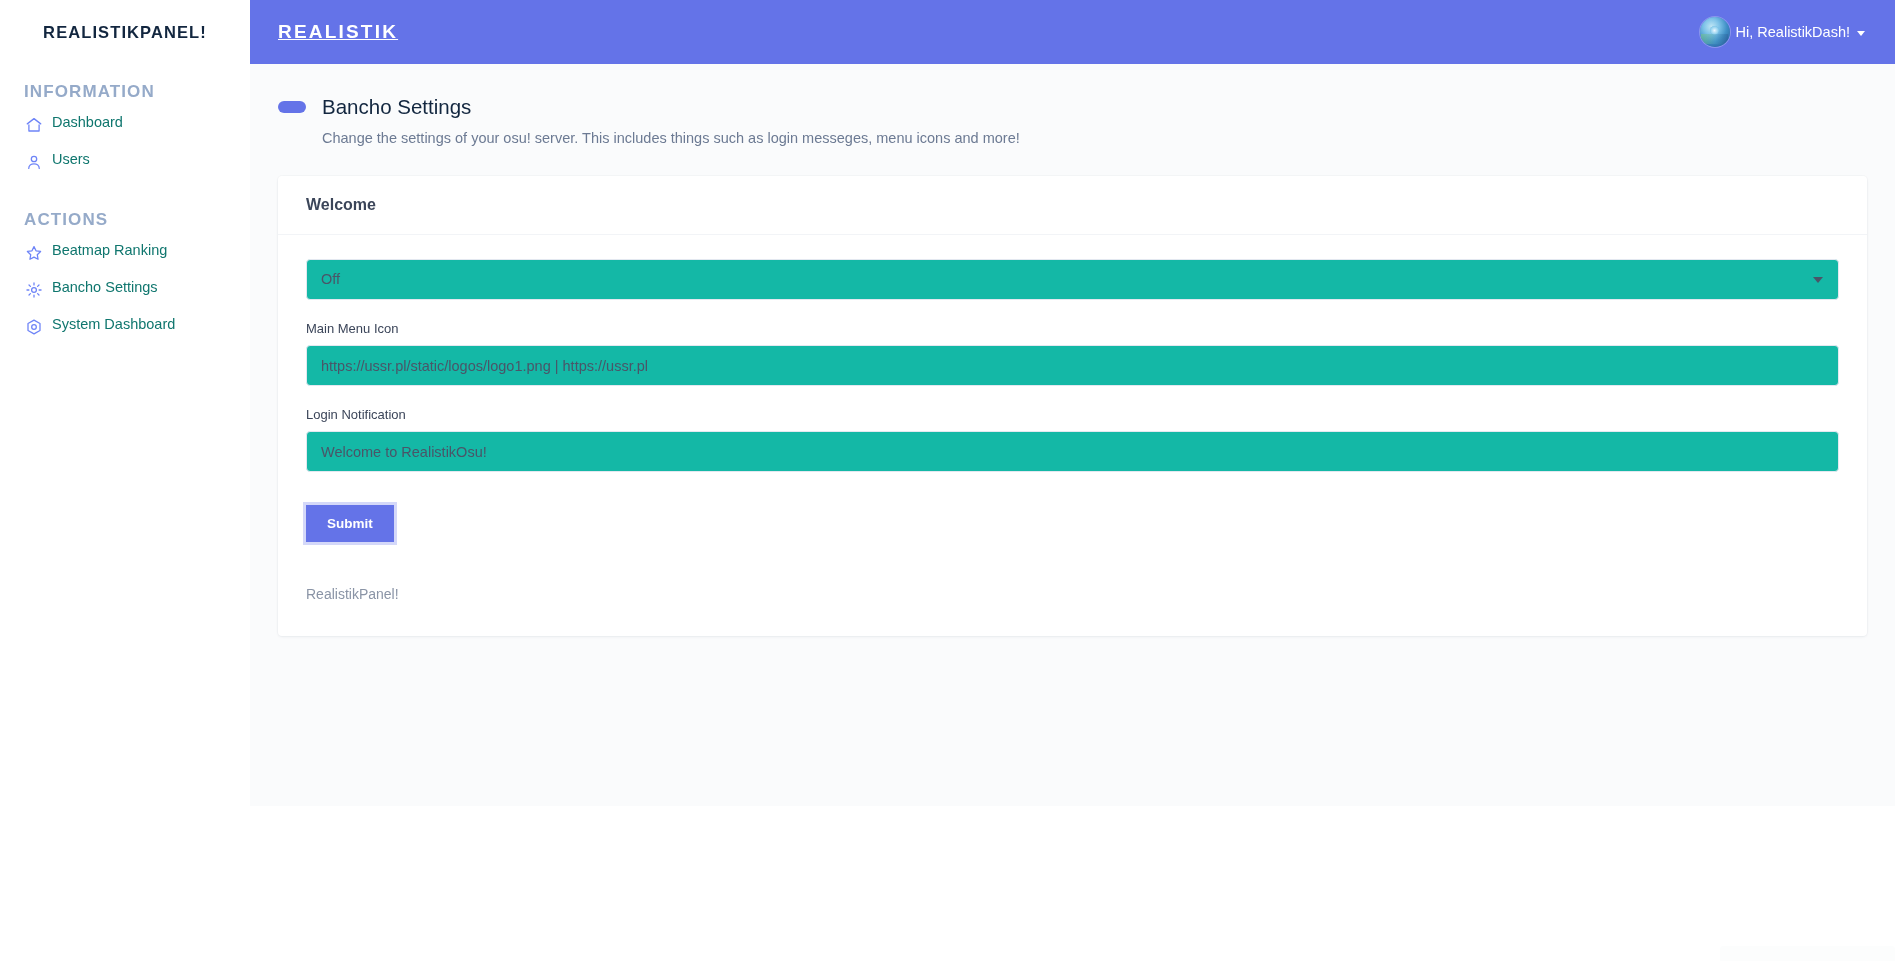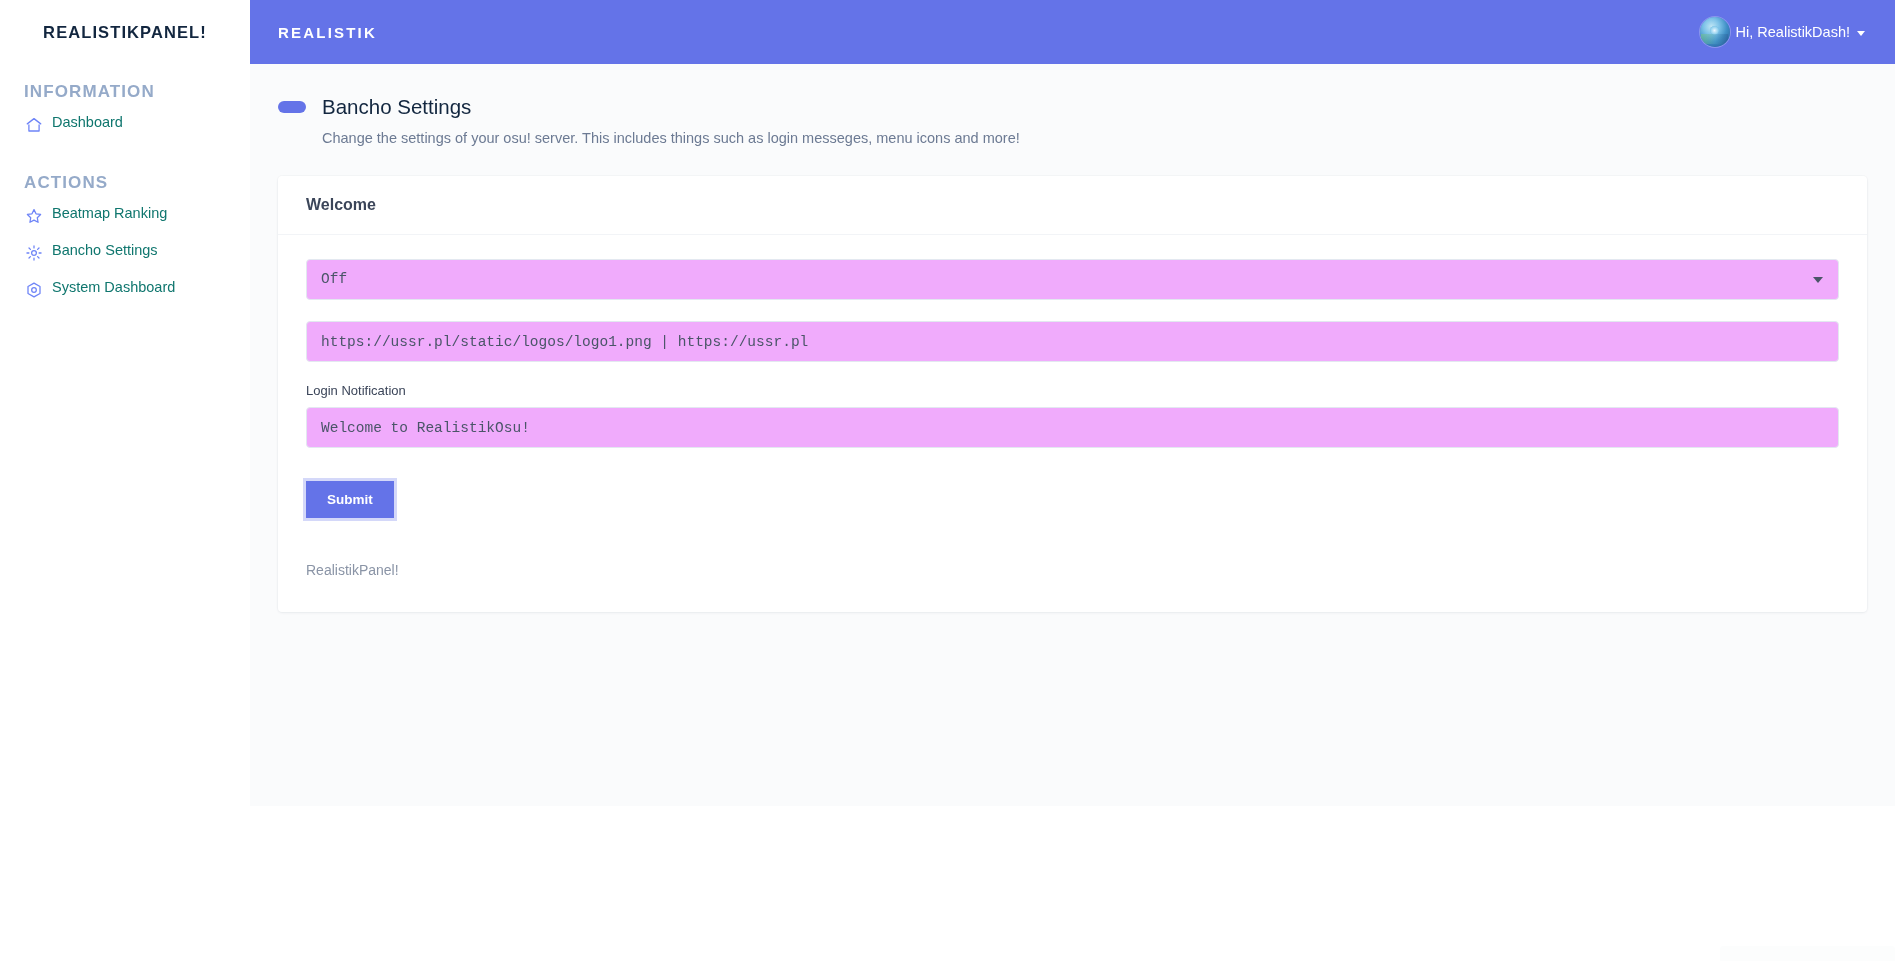--- a/index.html
+++ b/index.html
@@ -70,23 +70,24 @@
     height: 64px;
     background: #6473e8;
     display: flex;
     align-items: center;
     justify-content: space-between;
     padding: 0 28px 0 28px;
     z-index: 4;
   }
   .topbar-brand {
     color: #ffffff;
-    font-size: 15px;
+    font-size: 19px;
     font-weight: 700;
     letter-spacing: 2.2px;
+    text-decoration: underline;
   }
   .user-menu {
     display: flex;
     align-items: center;
     gap: 6px;
     cursor: pointer;
     padding-right: 2px;
   }
   .avatar {
     width: 30px; height: 30px;
@@ -190,22 +191,22 @@
     font-size: 13px;
     color: #3b4559;
     margin-bottom: 9px;
     font-weight: 400;
   }
   .ctrl {
     width: 100%;
     height: 41px;
     border: 1px solid #e3e8f0;
     border-radius: 4px;
-    background: #f0abfc;
-    font-family: Liberation Mono, monospace;
+    background: #14b8a6;
+    font-family: Liberation Sans, sans-serif;
     font-size: 14.5px;
     color: #4a5568;
     padding: 0 14px;
     line-height: 39px;
     display: block;
     outline: none;
   }
   .select-wrap { position: relative; }
   select.ctrl {
     appearance: none;
@@ -268,20 +269,29 @@
     <a class="nav-item">
       <span class="ic">
         <svg width="18" height="18" viewBox="0 0 24 24" fill="none" stroke="#6e84f7" stroke-width="1.7" stroke-linecap="round" stroke-linejoin="round">
           <path d="M3 10.5 12 3.5l9 7"></path>
           <path d="M5.2 11.8V20h13.6v-8.2"></path>
         </svg>
       </span>
       <span class="nav-label">Dashboard</span>
     </a>
 
+    <a class="nav-item">
+      <span class="ic">
+        <svg width="18" height="18" viewBox="0 0 24 24" fill="none" stroke="#6e84f7" stroke-width="1.7" stroke-linecap="round" stroke-linejoin="round">
+          <circle cx="12" cy="8" r="3.6"></circle>
+          <path d="M5 20.5c0-3.6 3.1-6 7-6s7 2.4 7 6"></path>
+        </svg>
+      </span>
+      <span class="nav-label">Users</span>
+    </a>
 
     <div class="nav-heading second">ACTIONS</div>
 
     <a class="nav-item">
       <span class="ic">
         <svg width="18" height="18" viewBox="0 0 24 24" fill="none" stroke="#6e84f7" stroke-width="1.7" stroke-linecap="round" stroke-linejoin="round">
           <path d="M12 3.5l2.7 5.6 6.1.85-4.45 4.3 1.07 6.1L12 17.5l-5.42 2.85 1.07-6.1L3.2 9.95l6.1-.85z"></path>
         </svg>
       </span>
       <span class="nav-label">Beatmap Ranking</span>
@@ -338,20 +348,21 @@
           <div class="select-wrap">
             <select class="ctrl">
               <option>Off</option>
               <option>On</option>
             </select>
             <span class="select-arrow"></span>
           </div>
         </div>
 
         <div class="form-group">
+          <label class="form-label">Main Menu Icon</label>
           <input class="ctrl" type="text" value="https://ussr.pl/static/logos/logo1.png | https://ussr.pl" style="">
         </div>
 
         <div class="form-group">
           <label class="form-label">Login Notification</label>
           <input class="ctrl" type="text" value="Welcome to RealistikOsu!" style="">
         </div>
 
         <button class="submit-btn">Submit</button>
 

